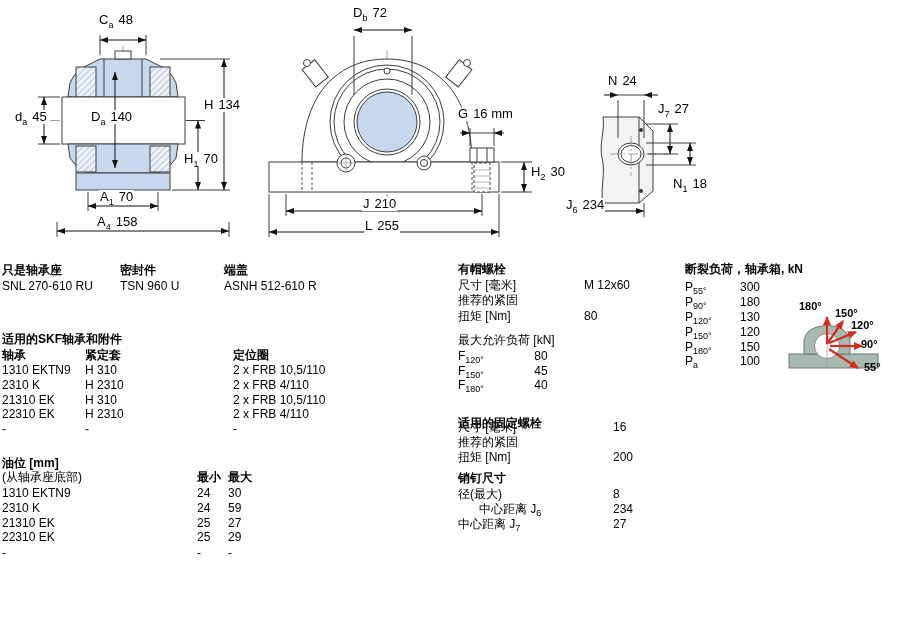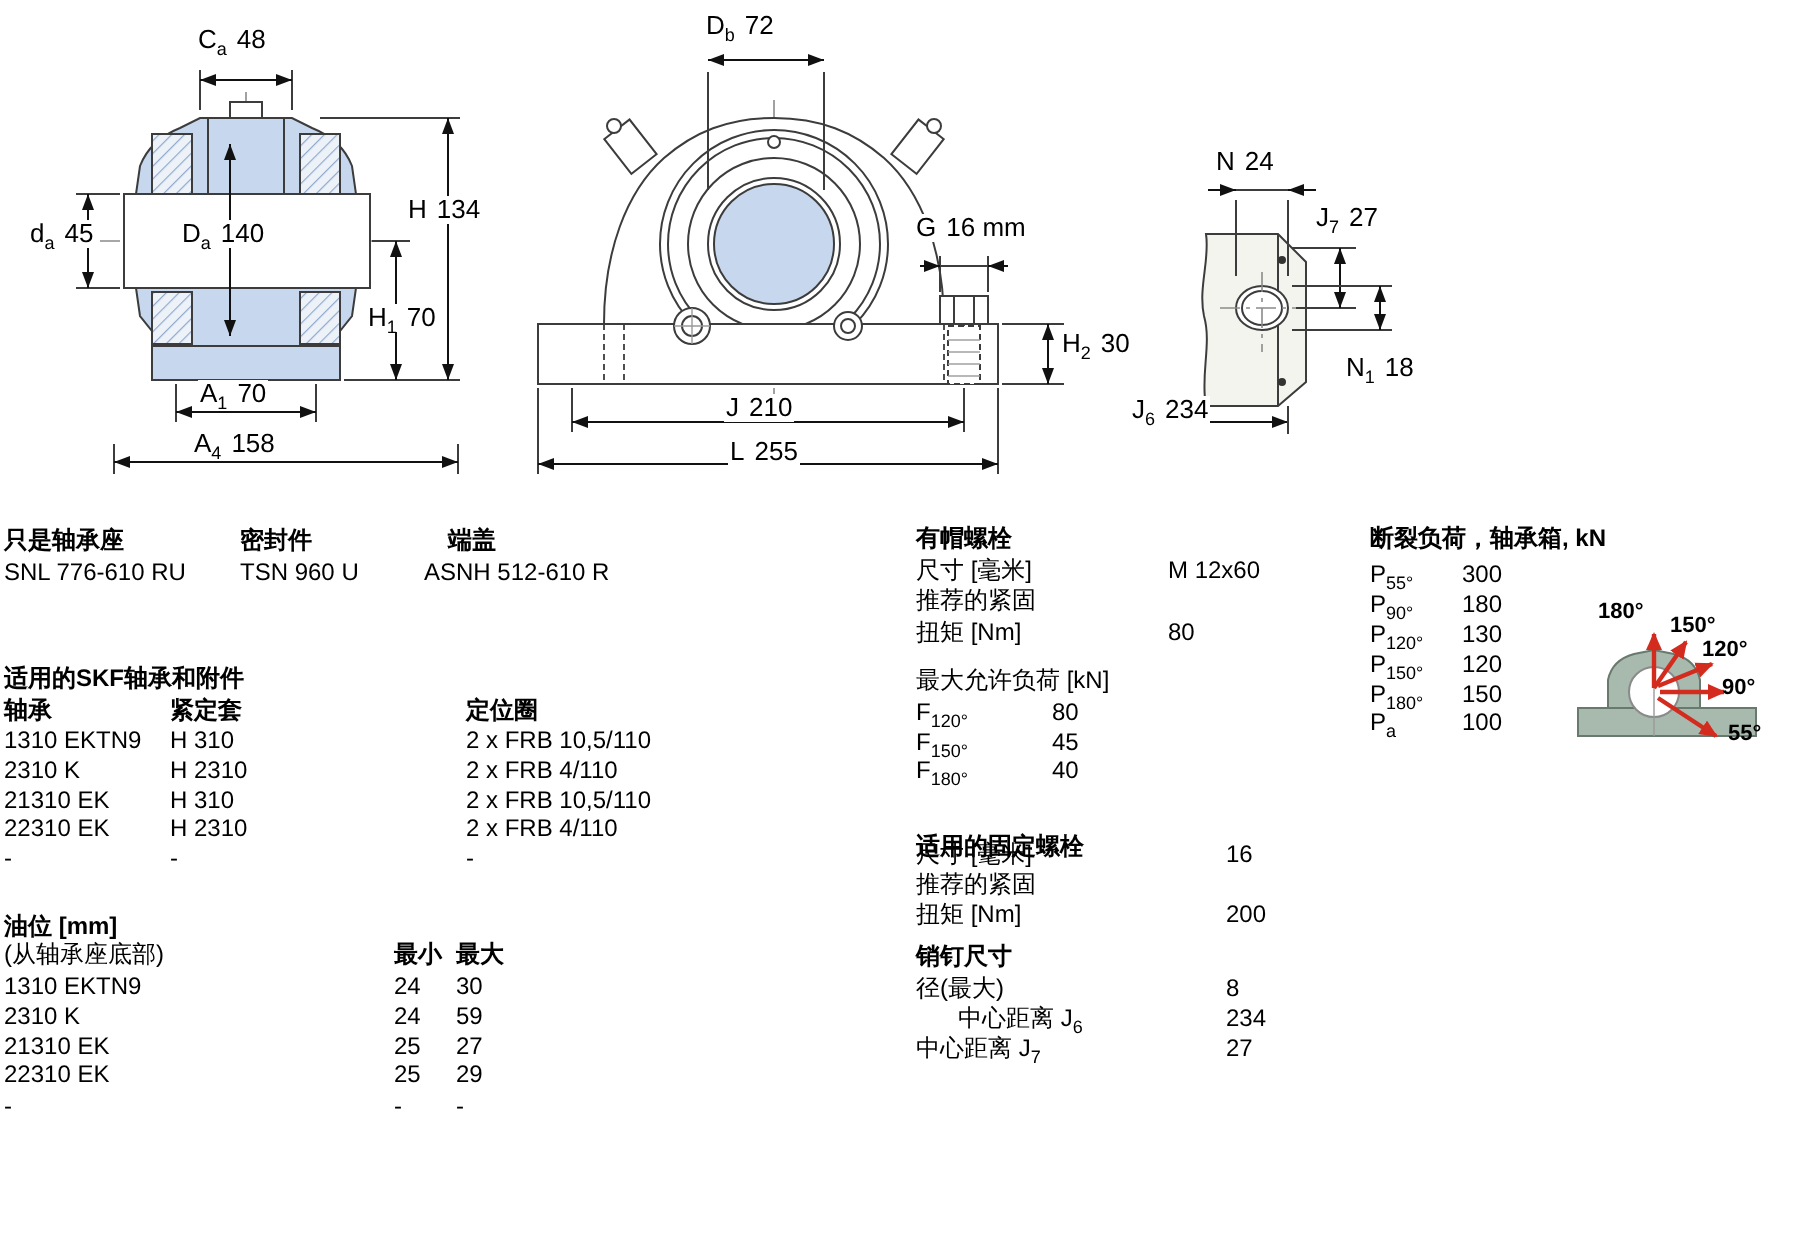--- a/index.html
+++ b/index.html
@@ -18,21 +18,21 @@
   .de{stroke:#111;stroke-width:1;fill:none;marker-end:url(#aE);}
   .thin{stroke:#9a9a9a;stroke-width:0.7;fill:none;}
   .sage{fill:#a8b9ad;stroke:#68796d;stroke-width:1;}
   .red{stroke:#d32b1e;stroke-width:2.2;fill:none;marker-end:url(#aR);}
   .t{position:absolute;font-size:12px;line-height:14px;white-space:nowrap;}
   .b{font-weight:bold;}
   .dim{position:absolute;font-size:13px;line-height:14px;white-space:nowrap;background:#fff;padding:0 1px;}
   .ang{position:absolute;font-size:11px;line-height:12px;white-space:nowrap;font-weight:bold;}
   sub{font-size:9px;line-height:0;}
   .sp{display:inline-block;width:5px;}
-  .ra{text-align:left;}
+  .ra{text-align:center;}
 </style>
 </head>
 <body>
 
 <div class="page">
 
 <svg width="900" height="620" viewBox="0 0 900 620">
   <defs>
     <marker id="aE" markerUnits="userSpaceOnUse" markerWidth="8" markerHeight="6" refX="8" refY="3" orient="auto">
           <path d="M0,0 L8,3 L0,6 Z" fill="#111"></path>
@@ -208,25 +208,25 @@
 <div class="dim" style="left:672px;top:177px"><span>N</span><sub>1</sub><span class="sp"></span><span>18</span></div>
 <div class="dim" style="left:565px;top:198px"><span>J</span><sub>6</sub><span class="sp"></span><span>234</span></div>
 
 <div class="ang" style="left:799px;top:300px">180°</div>
 <div class="ang" style="left:835px;top:307px">150°</div>
 <div class="ang" style="left:851px;top:319px">120°</div>
 <div class="ang" style="left:861px;top:338px">90°</div>
 <div class="ang" style="left:864px;top:361px">55°</div>
 
 <div class="t b" style="left:2px;top:263px">只是轴承座</div>
-<div class="t" style="left:2px;top:279px">SNL 776-610 RU</div>
+<div class="t" style="left:2px;top:279px">SNL 270-610 RU</div>
 <div class="t b" style="left:120px;top:263px">密封件</div>
 <div class="t" style="left:120px;top:279px">TSN 960 U</div>
 <div class="t b" style="left:224px;top:263px">端盖</div>
-<div class="t" style="left:212px;top:279px">ASNH 512-610 R</div>
+<div class="t" style="left:224px;top:279px">ASNH 512-610 R</div>
 
 <div class="t b" style="left:2px;top:332px">适用的SKF轴承和附件</div>
 <div class="t b" style="left:2px;top:348px">轴承</div>
 <div class="t b" style="left:85px;top:348px">紧定套</div>
 <div class="t b" style="left:233px;top:348px">定位圈</div>
 <div class="t" style="left:2px;top:363px">1310 EKTN9</div>
 <div class="t" style="left:85px;top:363px">H 310</div>
 <div class="t" style="left:233px;top:363px">2 x FRB 10,5/110</div>
 <div class="t" style="left:2px;top:378px">2310 K</div>
 <div class="t" style="left:85px;top:378px">H 2310</div>

